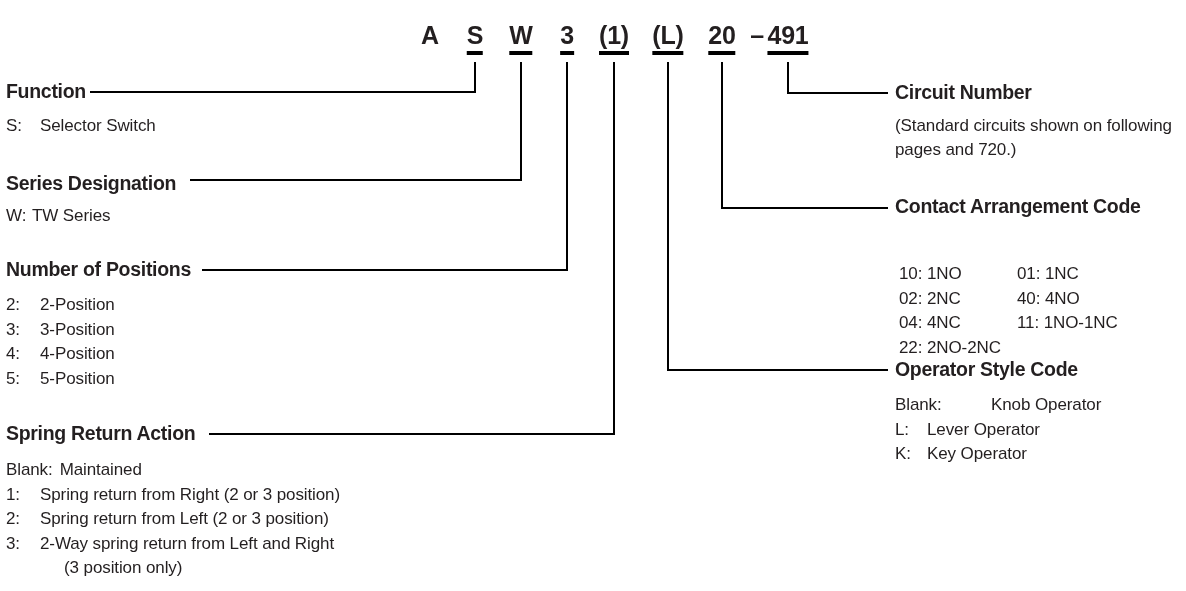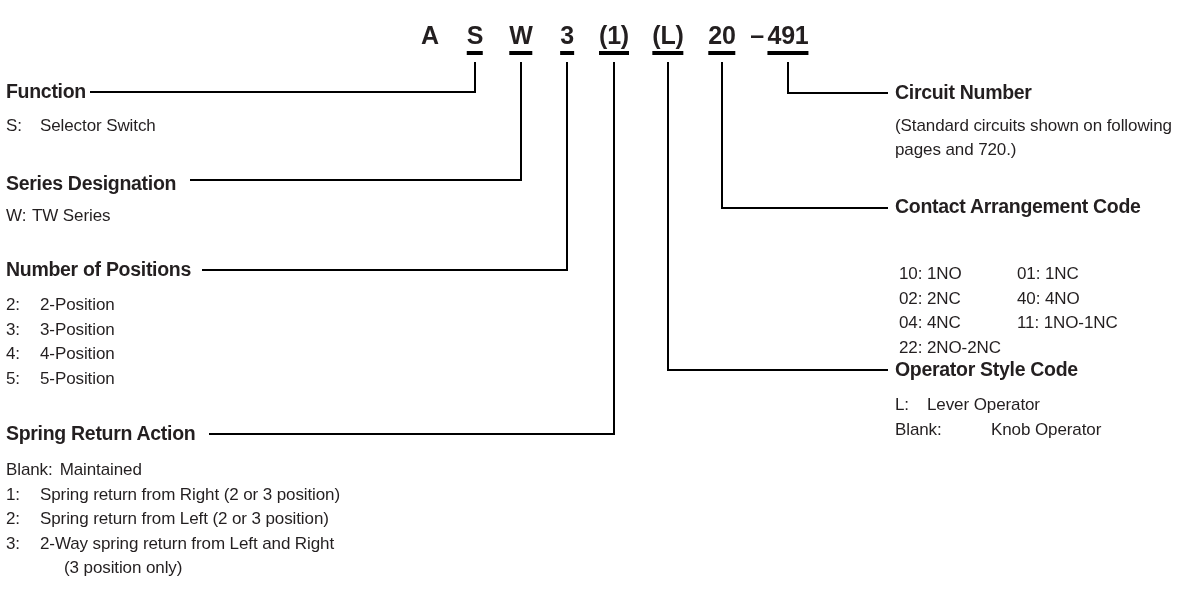--- a/index.html
+++ b/index.html
@@ -120,15 +120,16 @@
   <div>01: 1NC</div>
   <div>02: 2NC</div>
   <div>40: 4NO</div>
   <div>04: 4NC</div>
   <div>11: 1NO-1NC</div>
   <div>22: 2NO-2NC</div>
 </div>
 
 <div class="blk hd" style="left:895px;top:358px;">Operator Style Code</div>
 <div class="blk" style="left:895px;top:393px;">
+  <span class="oprow"><span class="k wide">Blank:</span><span class="v">Knob Operator</span></span>
   <span class="oprow"><span class="k">L:</span><span class="v">Lever Operator</span></span>
-  <span class="oprow"><span class="k wide">Blank:</span><span class="v">Knob Operator</span></span>
+  <span class="oprow"><span class="k">K:</span><span class="v">Key Operator</span></span>
 </div>
 
 </body></html>

